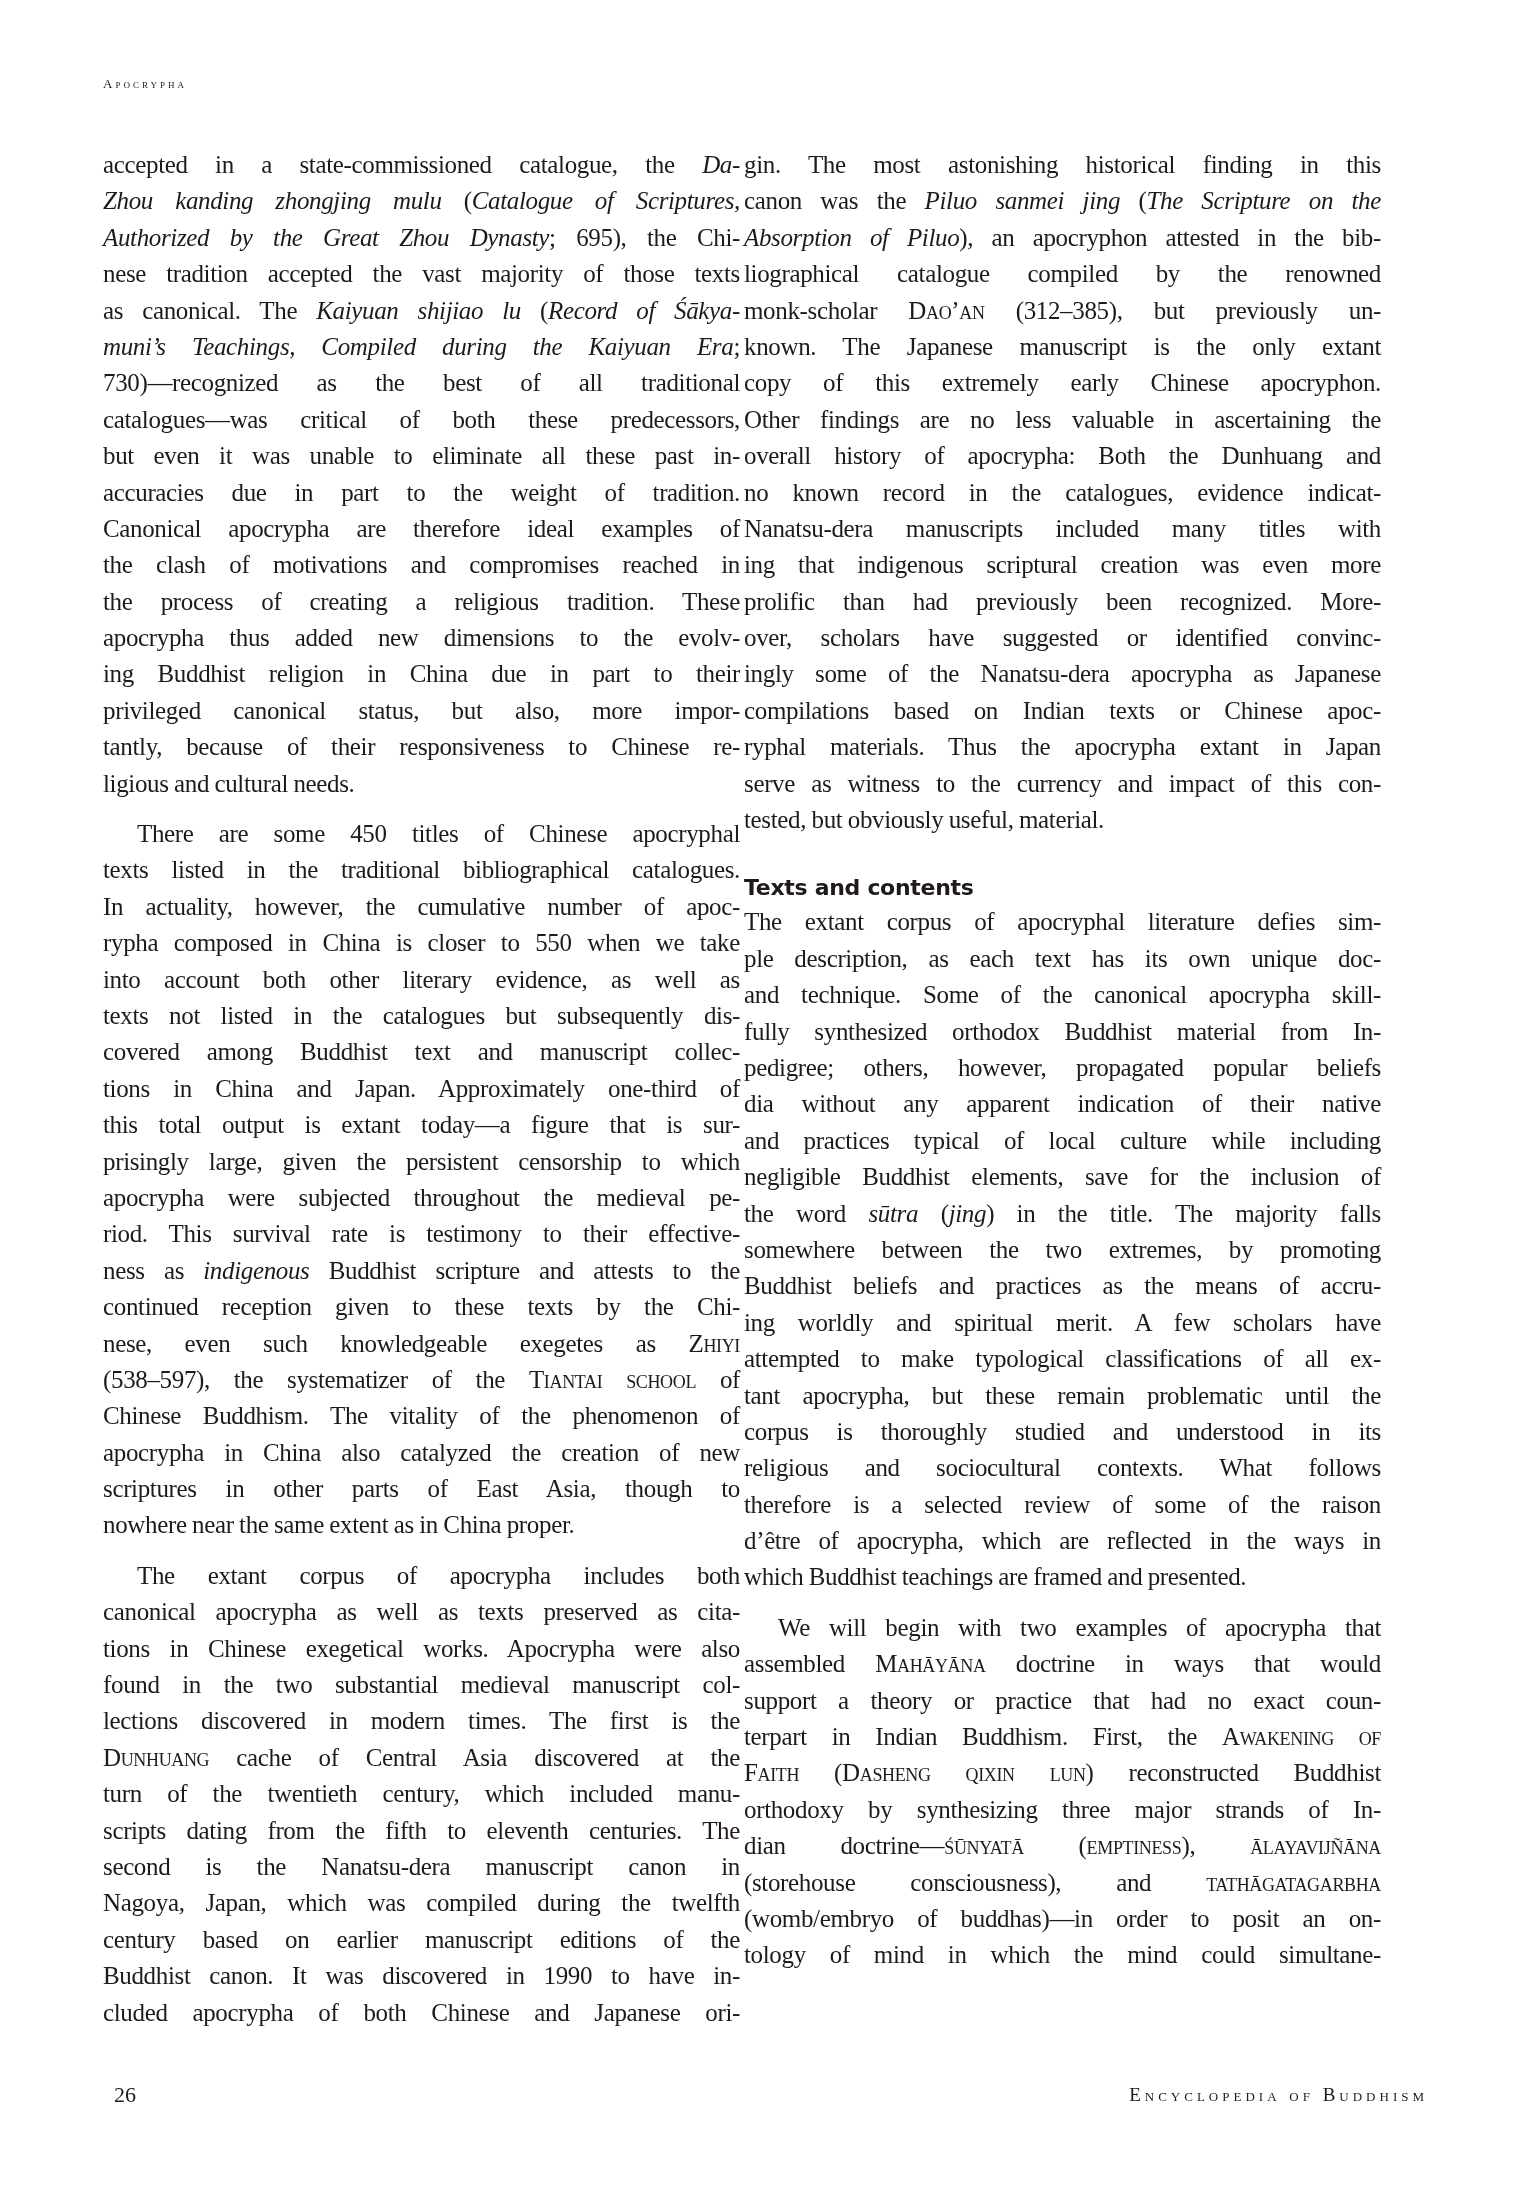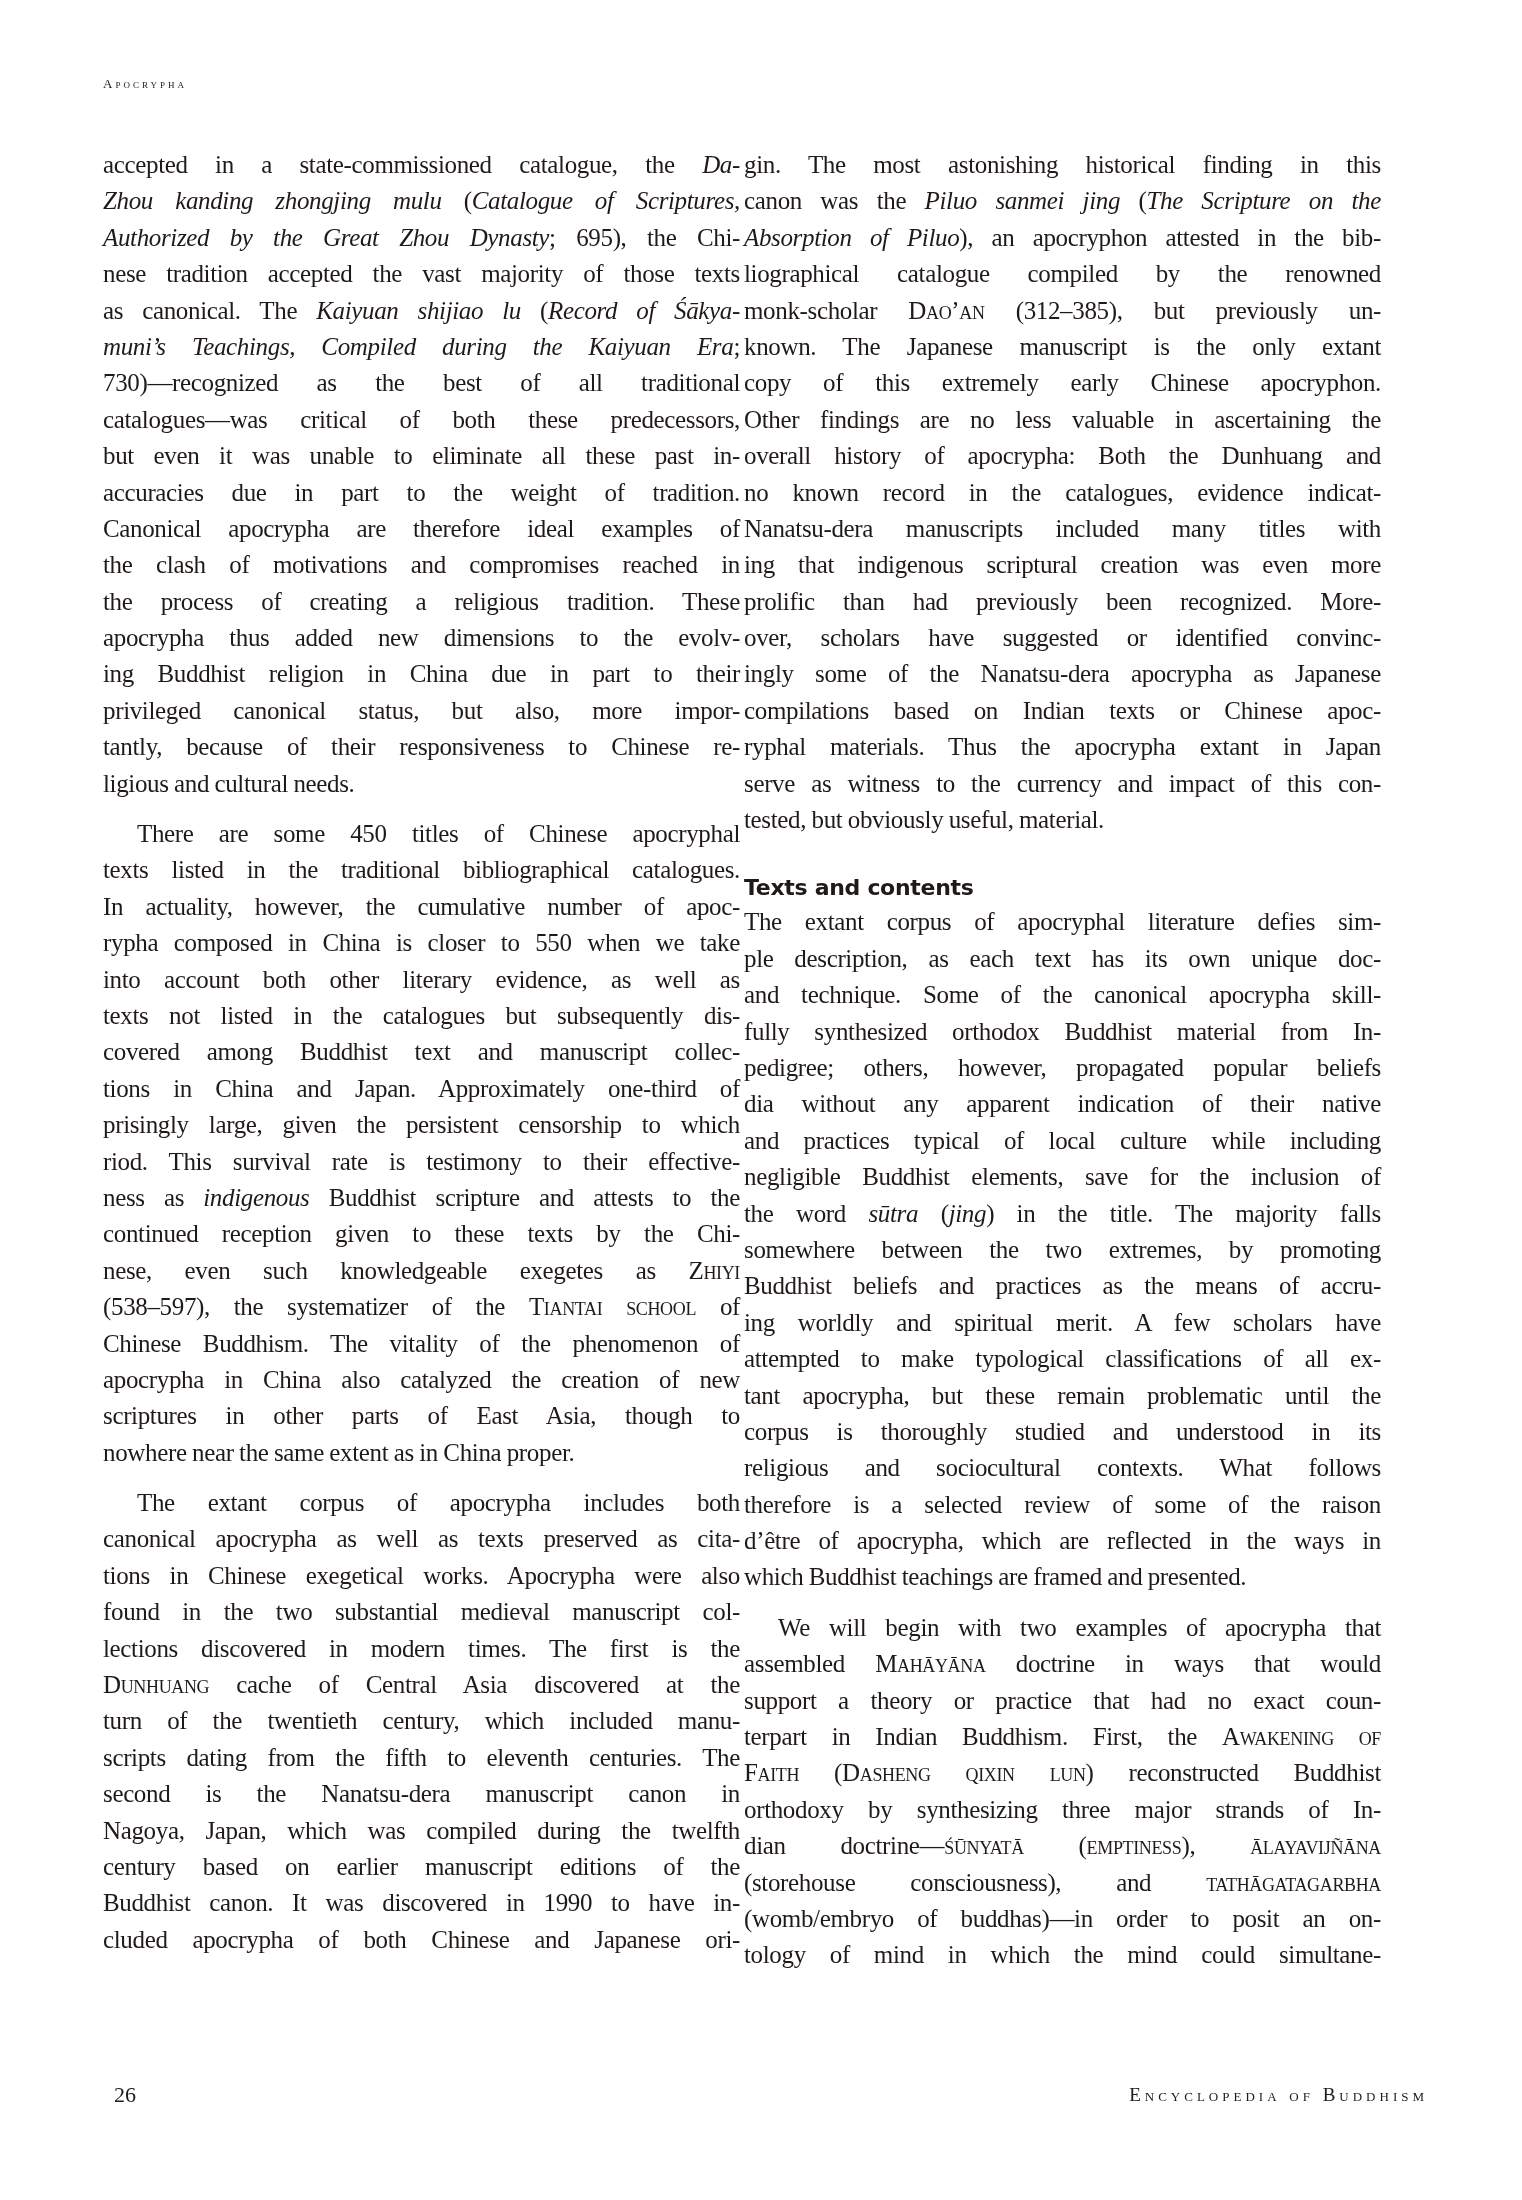--- a/index.html
+++ b/index.html
@@ -45,21 +45,23 @@
     <div class="line last"><span>ligious and cultural needs.</span></div>
     <div class="gap"></div>
     <div class="line indent"><span>There are some 450 titles of Chinese apocryphal</span></div>
     <div class="line"><span>texts listed in the traditional bibliographical catalogues.</span></div>
     <div class="line"><span>In actuality, however, the cumulative number of apoc-</span></div>
     <div class="line"><span>rypha composed in China is closer to 550 when we take</span></div>
     <div class="line"><span>into account both other literary evidence, as well as</span></div>
     <div class="line"><span>texts not listed in the catalogues but subsequently dis-</span></div>
     <div class="line"><span>covered among Buddhist text and manuscript collec-</span></div>
     <div class="line"><span>tions in China and Japan. Approximately one-third of</span></div>
+    <div class="line"><span>this total output is extant today—a figure that is sur-</span></div>
     <div class="line"><span>prisingly large, given the persistent censorship to which</span></div>
+    <div class="line"><span>apocrypha were subjected throughout the medieval pe-</span></div>
     <div class="line"><span>riod. This survival rate is testimony to their effective-</span></div>
     <div class="line"><span>ness as </span><span class="it">indigenous</span><span> Buddhist scripture and attests to the</span></div>
     <div class="line"><span>continued reception given to these texts by the Chi-</span></div>
     <div class="line"><span>nese, even such knowledgeable exegetes as </span><span class="sc">Zhiyi</span></div>
     <div class="line"><span>(538–597), the systematizer of the </span><span class="sc">Tiantai school</span><span> of</span></div>
     <div class="line"><span>Chinese Buddhism. The vitality of the phenomenon of</span></div>
     <div class="line"><span>apocrypha in China also catalyzed the creation of new</span></div>
     <div class="line"><span>scriptures in other parts of East Asia, though to</span></div>
     <div class="line last"><span>nowhere near the same extent as in China proper.</span></div>
     <div class="gap"></div>

